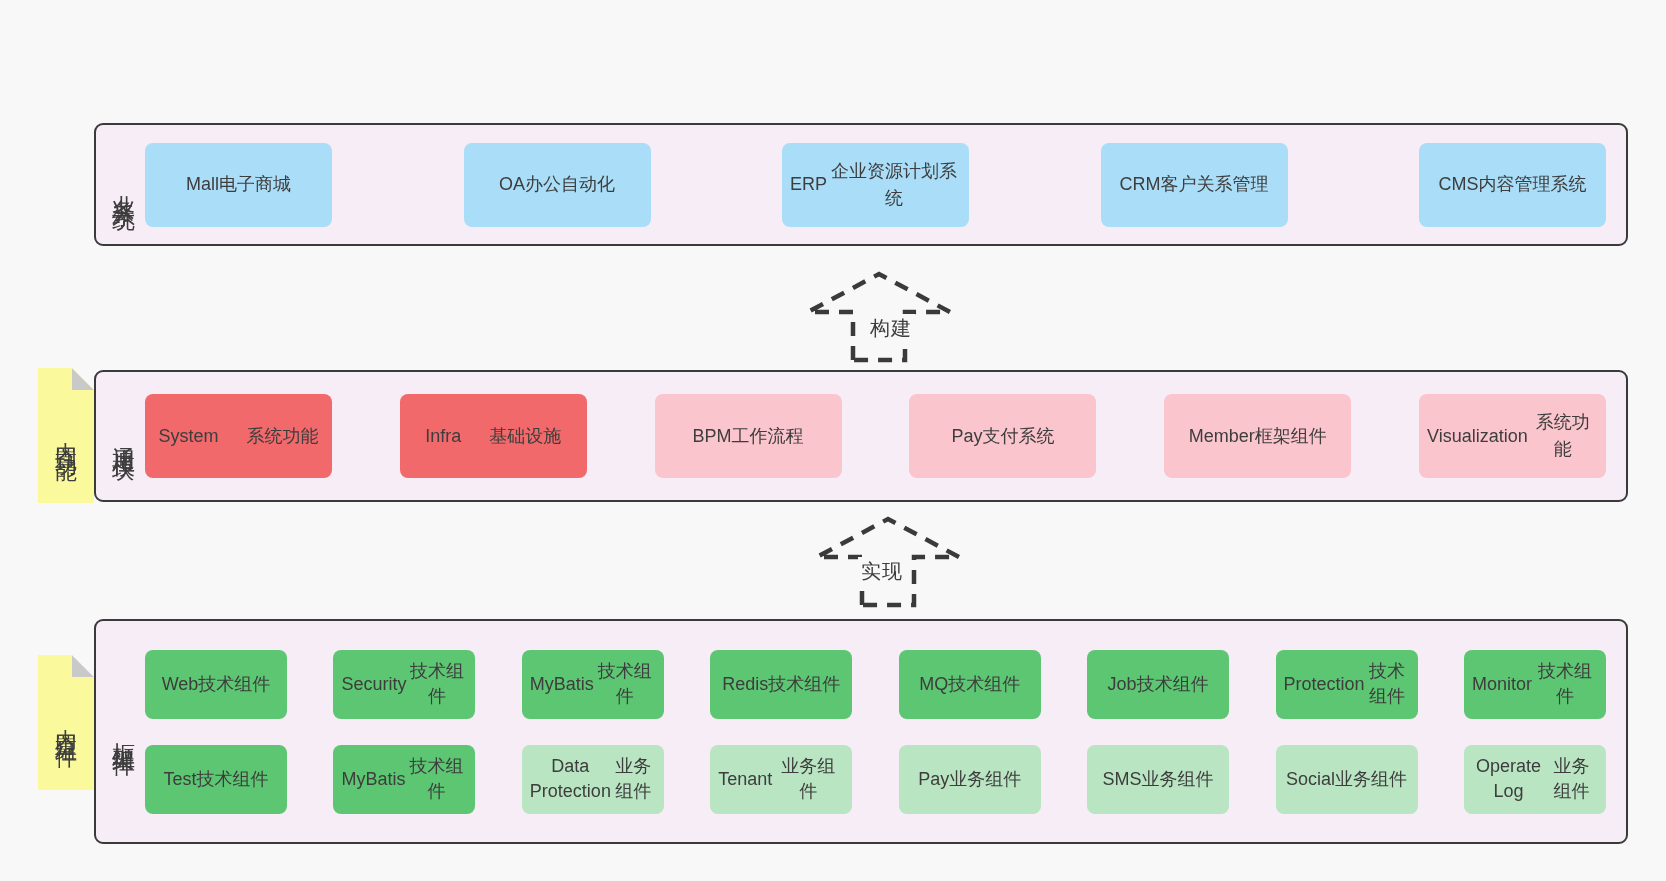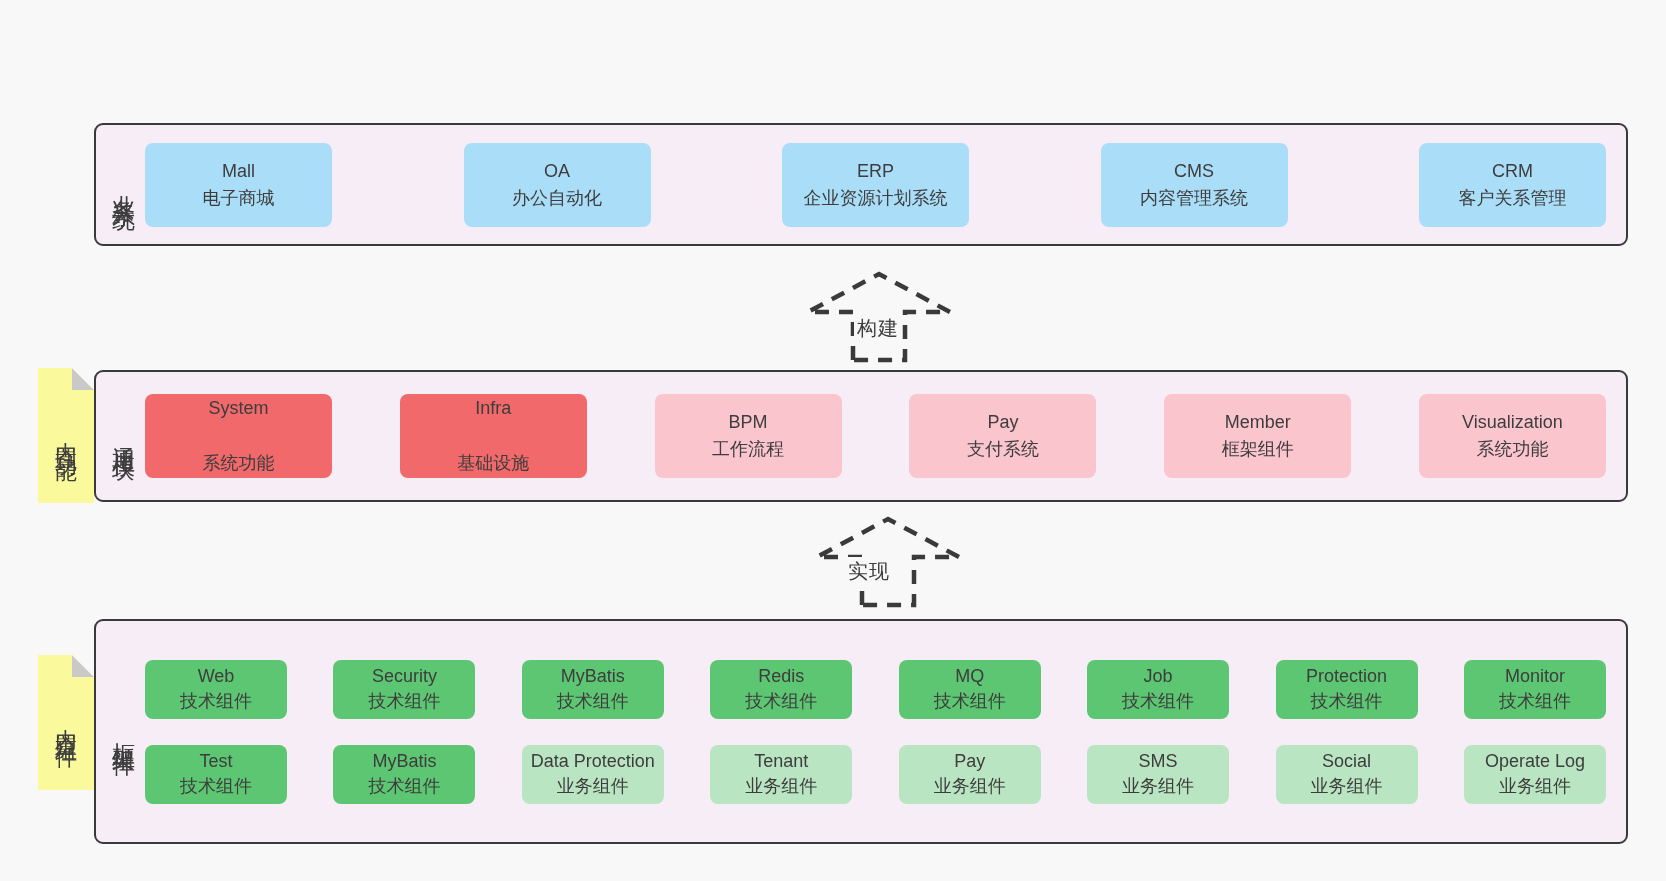--- a/index.html
+++ b/index.html
@@ -24,25 +24,25 @@
     font-size:23px; letter-spacing:4px; white-space:nowrap;
     color:var(--text,#3d3d3d);
   }
   .band-content{
     position:absolute; left:49px; right:20px; top:0; bottom:0;
     display:flex; flex-direction:column; justify-content:center; gap:26px;
   }
   .box-row{ display:flex; justify-content:space-between; align-items:center; }
   .box{
     box-sizing:border-box; border-radius:8px; text-align:center;
-    display:flex; flex-direction:column; align-items:center; justify-content:center;
+    display:flex; flex-direction:row; align-items:center; justify-content:center;
     padding:2px 8px; font-size:18px; line-height:27px;
   }
   .b-lg{ width:187px; height:84px; }
-  .b-sm{ width:142px; height:59px; line-height:25px; }
+  .b-sm{ width:142px; height:69px; line-height:25px; }
   .blue{ background:var(--blue,#aaddf7); }
   .red{ background:var(--red,#f1696b);gap:28px; }
   .pink{ background:var(--pink,#fbc5ce); }
   .green{ background:var(--green,#5dc672); }
   .lightgreen{ background:var(--light-green,#b9e5c2); }
   .sticky{
     position:absolute; left:38px; width:56px; height:135px; z-index:0;
     background:var(--sticky-yellow,#fafa9d);
     clip-path:polygon(0 0, calc(100% - 22px) 0, 100% 22px, 100% 100%, 0 100%);
   }
@@ -57,21 +57,21 @@
     position:absolute; left:50%; top:50%; transform:translate(-50%,-50%);
     writing-mode:vertical-rl; text-orientation:upright;
     font-size:22px; letter-spacing:6px; white-space:nowrap;
   }
   .arrow{ position:absolute; width:160px; height:100px; z-index:1; }
   .arrow path{ stroke:var(--band-border,#3a3a3a); }
   #arrow-build{ left:799px; top:268px; }
   #arrow-implement{ left:808px; top:513px; }
   .arrow-label{
     position:absolute; z-index:2; font-size:20px; letter-spacing:1px;
-    background:var(--page-bg,#f8f8f8); padding:1px 3px;
+    background:var(--page-bg,#f8f8f8); padding:1px 3px;margin-left:13px;
   }
   #arrow-build-label{ left:854px; top:314px; }
   #arrow-implement-label{ left:845px; top:557px; }
 </style>
 </head>
 <body>
 
 <div>
 
   <div class="sticky" id="sticky-modules">
@@ -93,26 +93,26 @@
         </div>
         <div class="box b-lg blue">
           <div>OA</div>
           <div>办公自动化</div>
         </div>
         <div class="box b-lg blue">
           <div>ERP</div>
           <div>企业资源计划系统</div>
         </div>
         <div class="box b-lg blue">
+          <div>CRM</div>
+          <div>客户关系管理</div>
+        </div>
+        <div class="box b-lg blue">
           <div>CMS</div>
           <div>内容管理系统</div>
-        </div>
-        <div class="box b-lg blue">
-          <div>CRM</div>
-          <div>客户关系管理</div>
         </div>
       </div>
     </div>
   </div>
 
   <svg class="arrow" id="arrow-build" viewBox="0 0 160 100">
     <path d="M54 92 L54 44 L9 44 L80 6 L151 44 L106 44 L106 92 Z" fill="none" stroke-width="4.5" stroke-dasharray="14 10"></path>
   </svg>
   <div class="arrow-label" id="arrow-build-label">构建</div>
 

